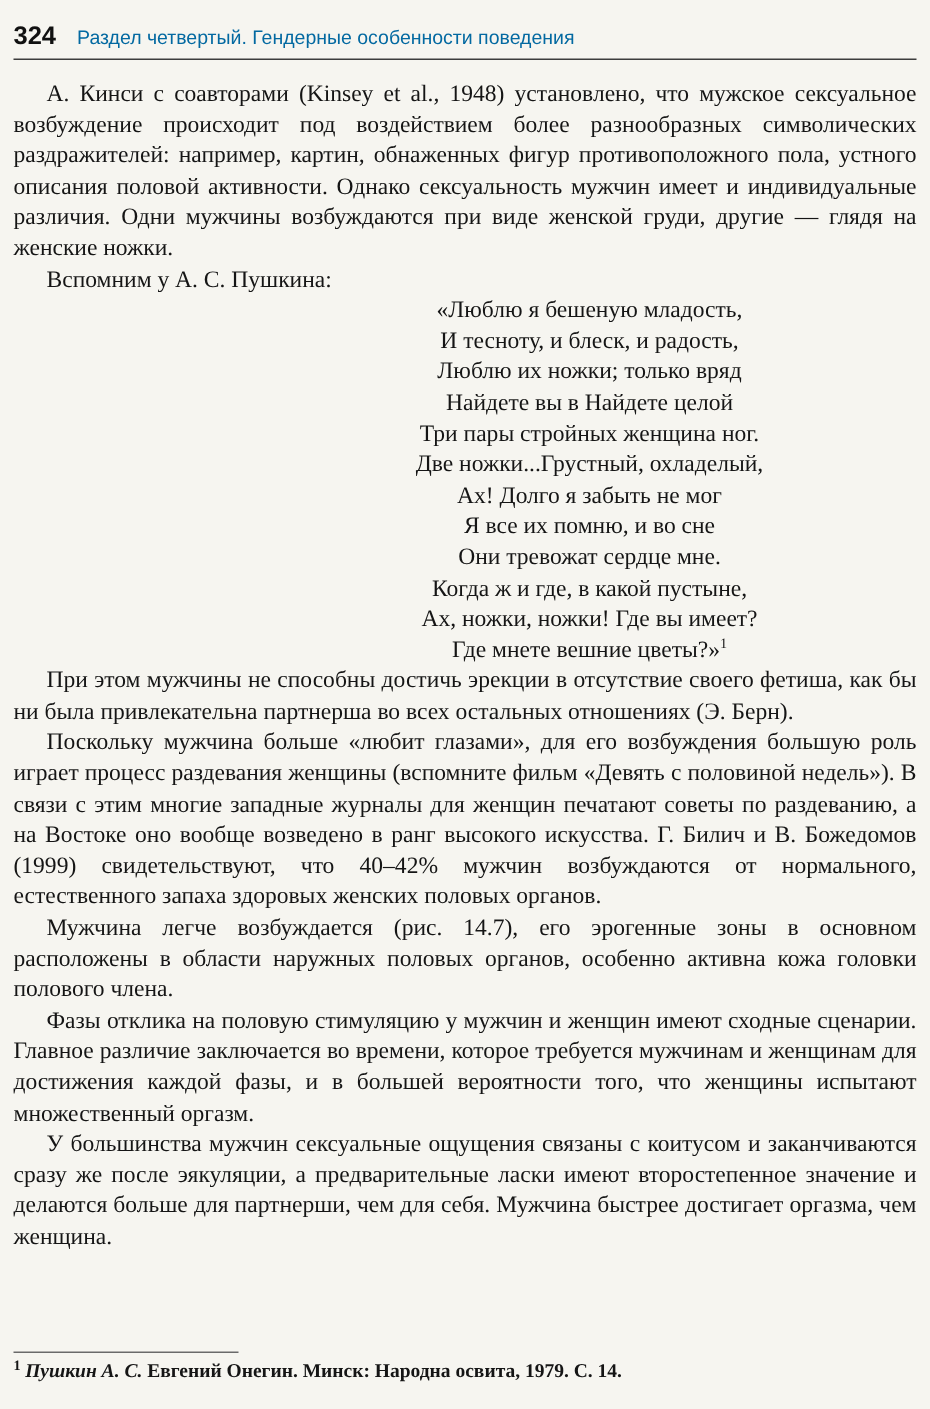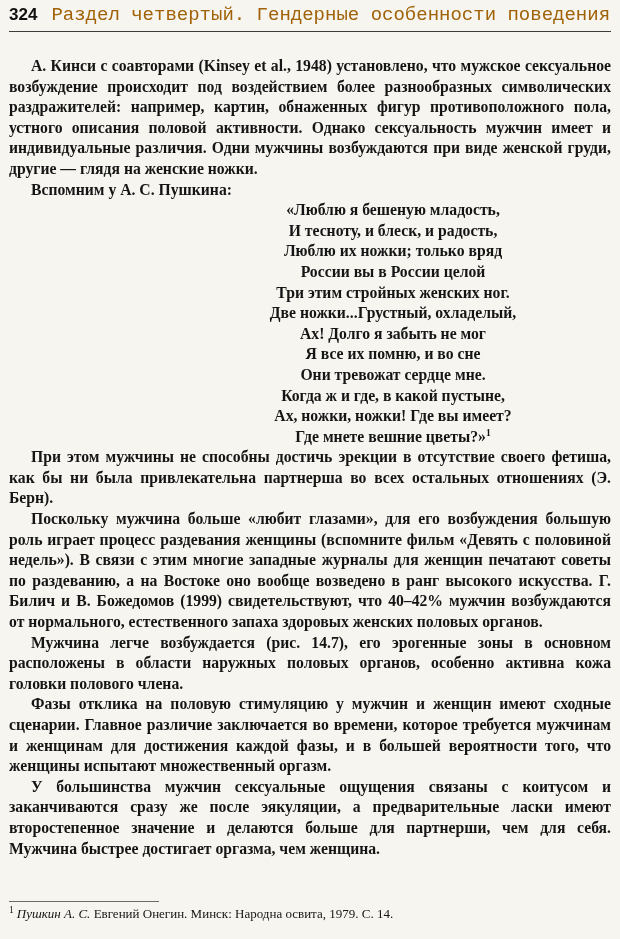--- a/index.html
+++ b/index.html
@@ -9,51 +9,50 @@
     background: #f6f5f0;
     color: #151515;
     font-family: "Liberation Serif", "DejaVu Serif", serif;
     overflow: hidden;
     position: relative;
   }
   .page {
     box-sizing: border-box;
     width: 620px;
     height: 939px;
-    padding: 2px 9px 0 9px;
+    padding: 12px 9px 0 9px;
     position: relative;
   }
   .page-header {
     display: flex;
     align-items: baseline;
     gap: 14px;
     padding: 2px 0 3px 0;
   }
   .page-number {
     font-family: "Liberation Sans", "DejaVu Sans", sans-serif;
     font-weight: bold;
     font-size: 17px;
     color: #111;
   }
   .section-title {
-    font-family: Liberation Mono, monospace;
-    font-size: 19px;
-    color: #a16207;
+    font-family: Liberation Sans, sans-serif;
+    font-size: 13px;
+    color: #0369a1;
   }
   .header-rule {
     border: 0;
     border-top: 1.6px solid #3c3c3c;
     margin: 2px 0 0 0;
   }
   .body-text {
-    margin-top: 24px;
+    margin-top: 13px;
     font-size: 15.7px;
     line-height: 20.6px;
     text-align: justify;
-    font-weight: bold;
   }
   .body-text p {
     margin: 0;
     text-indent: 22px;
   }
   .poem {
     margin: 0 0 0 166px;
     text-align: center;
   }
   .poem-line {
@@ -64,20 +63,21 @@
     font-size: 9.5px;
     line-height: 0;
   }
   .footnote {
     position: absolute;
     left: 9px;
     right: 0;
     top: 901px;
     font-size: 13px;
     line-height: 17px;
+    font-weight: bold;
   }
   .footnote-rule {
     border: 0;
     border-top: 1px solid #6a6a6a;
     width: 150px;
     margin: 0 0 3px 0;
   }
   .footnote sup { margin-right: 3px; }
   .footnote i { font-style: italic; }
 </style>
@@ -93,22 +93,22 @@
   <hr class="header-rule">
 
   <div class="body-text">
     <p>А. Кинси с соавторами (Kinsey et al., 1948) установлено, что мужское сексуальное возбуждение происходит под воздействием более разнообразных символических раздражителей: например, картин, обнаженных фигур противоположного пола, устного описания половой активности. Однако сексуальность мужчин имеет и индивидуальные различия. Одни мужчины возбуждаются при виде женской груди, другие — глядя на женские ножки.</p>
     <p>Вспомним у А. С. Пушкина:</p>
 
     <div class="poem">
       <div class="poem-line">«Люблю я бешеную младость,</div>
       <div class="poem-line">И тесноту, и блеск, и радость,</div>
       <div class="poem-line">Люблю их ножки; только вряд</div>
-      <div class="poem-line">России вы в России целой</div>
-      <div class="poem-line">Три этим стройных женских ног.</div>
+      <div class="poem-line">Найдете вы в Найдете целой</div>
+      <div class="poem-line">Три пары стройных женщина ног.</div>
       <div class="poem-line">Две ножки...Грустный, охладелый,</div>
       <div class="poem-line">Ах! Долго я забыть не мог</div>
       <div class="poem-line">Я все их помню, и во сне</div>
       <div class="poem-line">Они тревожат сердце мне.</div>
       <div class="poem-line">Когда ж и где, в какой пустыне,</div>
       <div class="poem-line">Ах, ножки, ножки! Где вы имеет?</div>
       <div class="poem-line"><span>Где мнете вешние цветы?»</span><sup>1</sup></div>
     </div>
 
     <p>При этом мужчины не способны достичь эрекции в отсутствие своего фетиша, как бы ни была привлекательна партнерша во всех остальных отношениях (Э. Берн).</p>

